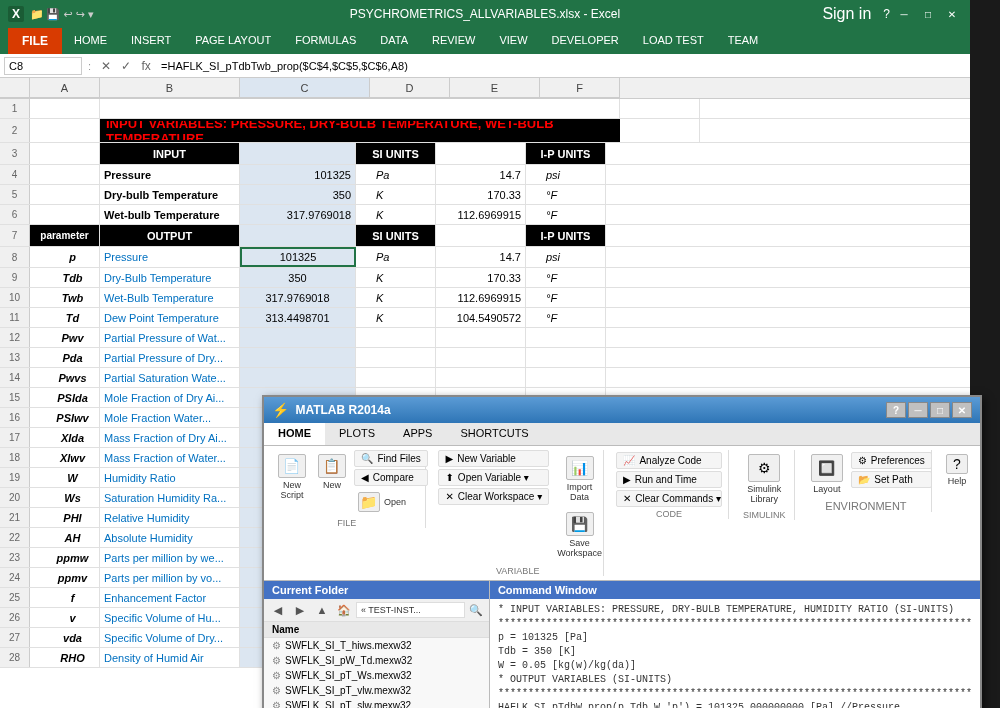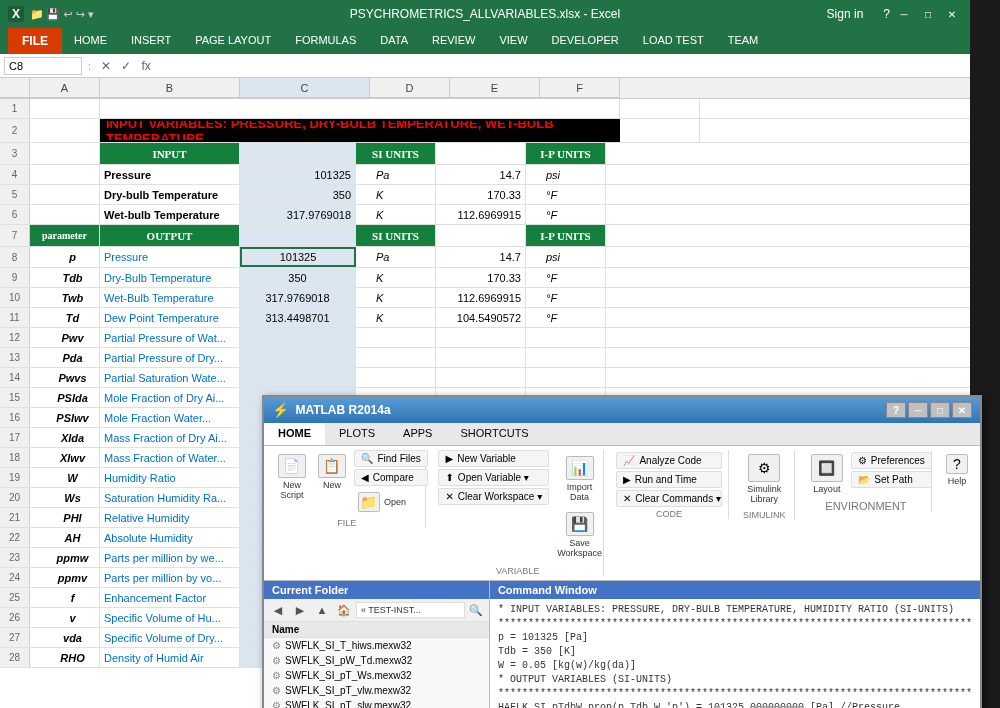--- a/index.html
+++ b/index.html
@@ -49,21 +49,21 @@
     .cell.col-d { width: 80px; }
     .cell.col-e { width: 90px; }
     .cell.col-f { width: 80px; }
     .cell.center { justify-content: center; }
     .cell.right { justify-content: flex-end; }
     .cell.bold { font-weight: bold; }
     .cell.italic { font-style: italic; padding-left: 20px; }
     .cell.blue-text { color: #0070c0; }
 
     .merged-header { background: #000; color: #ff0000; font-weight: bold; font-size: 13px; display: flex; align-items: center; justify-content: center; border: 2px solid #000; }
-    .section-header { background: #15803d; color: white; font-weight: bold; display: flex; align-items: center; justify-content: center; font-family: Liberation Serif, serif; }
+    .section-header { background: #000000; color: white; font-weight: bold; display: flex; align-items: center; justify-content: center; }
 
     
     .matlab-window { position: absolute; top: 395px; left: 262px; width: 720px; height: 320px; background: #d0d0d0; border: 2px solid #888; box-shadow: 3px 3px 8px rgba(0,0,0,0.5); }
     .matlab-title-bar { background: linear-gradient(to bottom, #5b9bd5, #2e75b6); height: 26px; display: flex; align-items: center; justify-content: space-between; padding: 0 8px; color: white; font-size: 12px; font-weight: bold; }
     .matlab-win-btns { display: flex; gap: 2px; }
     .matlab-win-btn { width: 20px; height: 16px; background: #c0c0c0; border: 1px solid #888; display: flex; align-items: center; justify-content: center; font-size: 10px; cursor: pointer; }
 
     
     .matlab-ribbon-tabs { background: #e8e8e8; display: flex; border-bottom: 1px solid #bbb; }
     .matlab-tab { padding: 4px 14px; font-size: 11px; cursor: pointer; border-bottom: 2px solid transparent; }
@@ -101,21 +101,21 @@
 
 <div class="excel-window">
 
   <div class="title-bar">
     <div style="display:flex;align-items:center;gap:6px;">
       <div class="title-icon" style="background:#1a5c35;font-size:12px;font-weight:bold;color:white;padding:2px 4px;">X</div>
       <span style="font-size:11px;color:#ccc;">📁 💾 ↩ ↪ ▾</span>
     </div>
     <span class="title-bar-center">PSYCHROMETRICS_ALLVARIABLES.xlsx - Excel</span>
     <div style="display:flex;align-items:center;gap:4px;">
-      <span style="color:white;font-size:12px;margin-right:16px;">Sign in</span>
+      <span style="color:white;font-size:16px;margin-right:8px;">Sign in</span>
       <span style="color:white;font-size:12px;">?</span>
       <div class="win-btn">─</div>
       <div class="win-btn">□</div>
       <div class="win-btn">✕</div>
     </div>
   </div>
 
   <div class="ribbon-tabs">
     <div class="file-btn">FILE</div>
     <div class="ribbon-tab">HOME</div>
@@ -131,20 +131,21 @@
   </div>
 
   <div class="formula-bar">
     <input class="cell-ref" value="C8" readonly="" style="">
     <span class="formula-divider">:</span>
     <div class="formula-icons">
       <div class="formula-icon-btn">✕</div>
       <div class="formula-icon-btn">✓</div>
       <div class="formula-icon-btn">fx</div>
     </div>
+    <input class="formula-input" value="=HAFLK_SI_pTdbTwb_prop($C$4,$C$5,$C$6,A8)" readonly="" style="">
   </div>
 
   <div class="col-header-row">
     <div class="row-num-col" style="height:20px;background:#f0f0f0;border-right:1px solid #ccc;border-bottom:1px solid #ccc;"></div>
     <div class="col-header col-a">A</div>
     <div class="col-header col-b">B</div>
     <div class="col-header col-c" style="background:#dce6f1;">C</div>
     <div class="col-header col-d">D</div>
     <div class="col-header col-e">E</div>
     <div class="col-header col-f">F</div>

